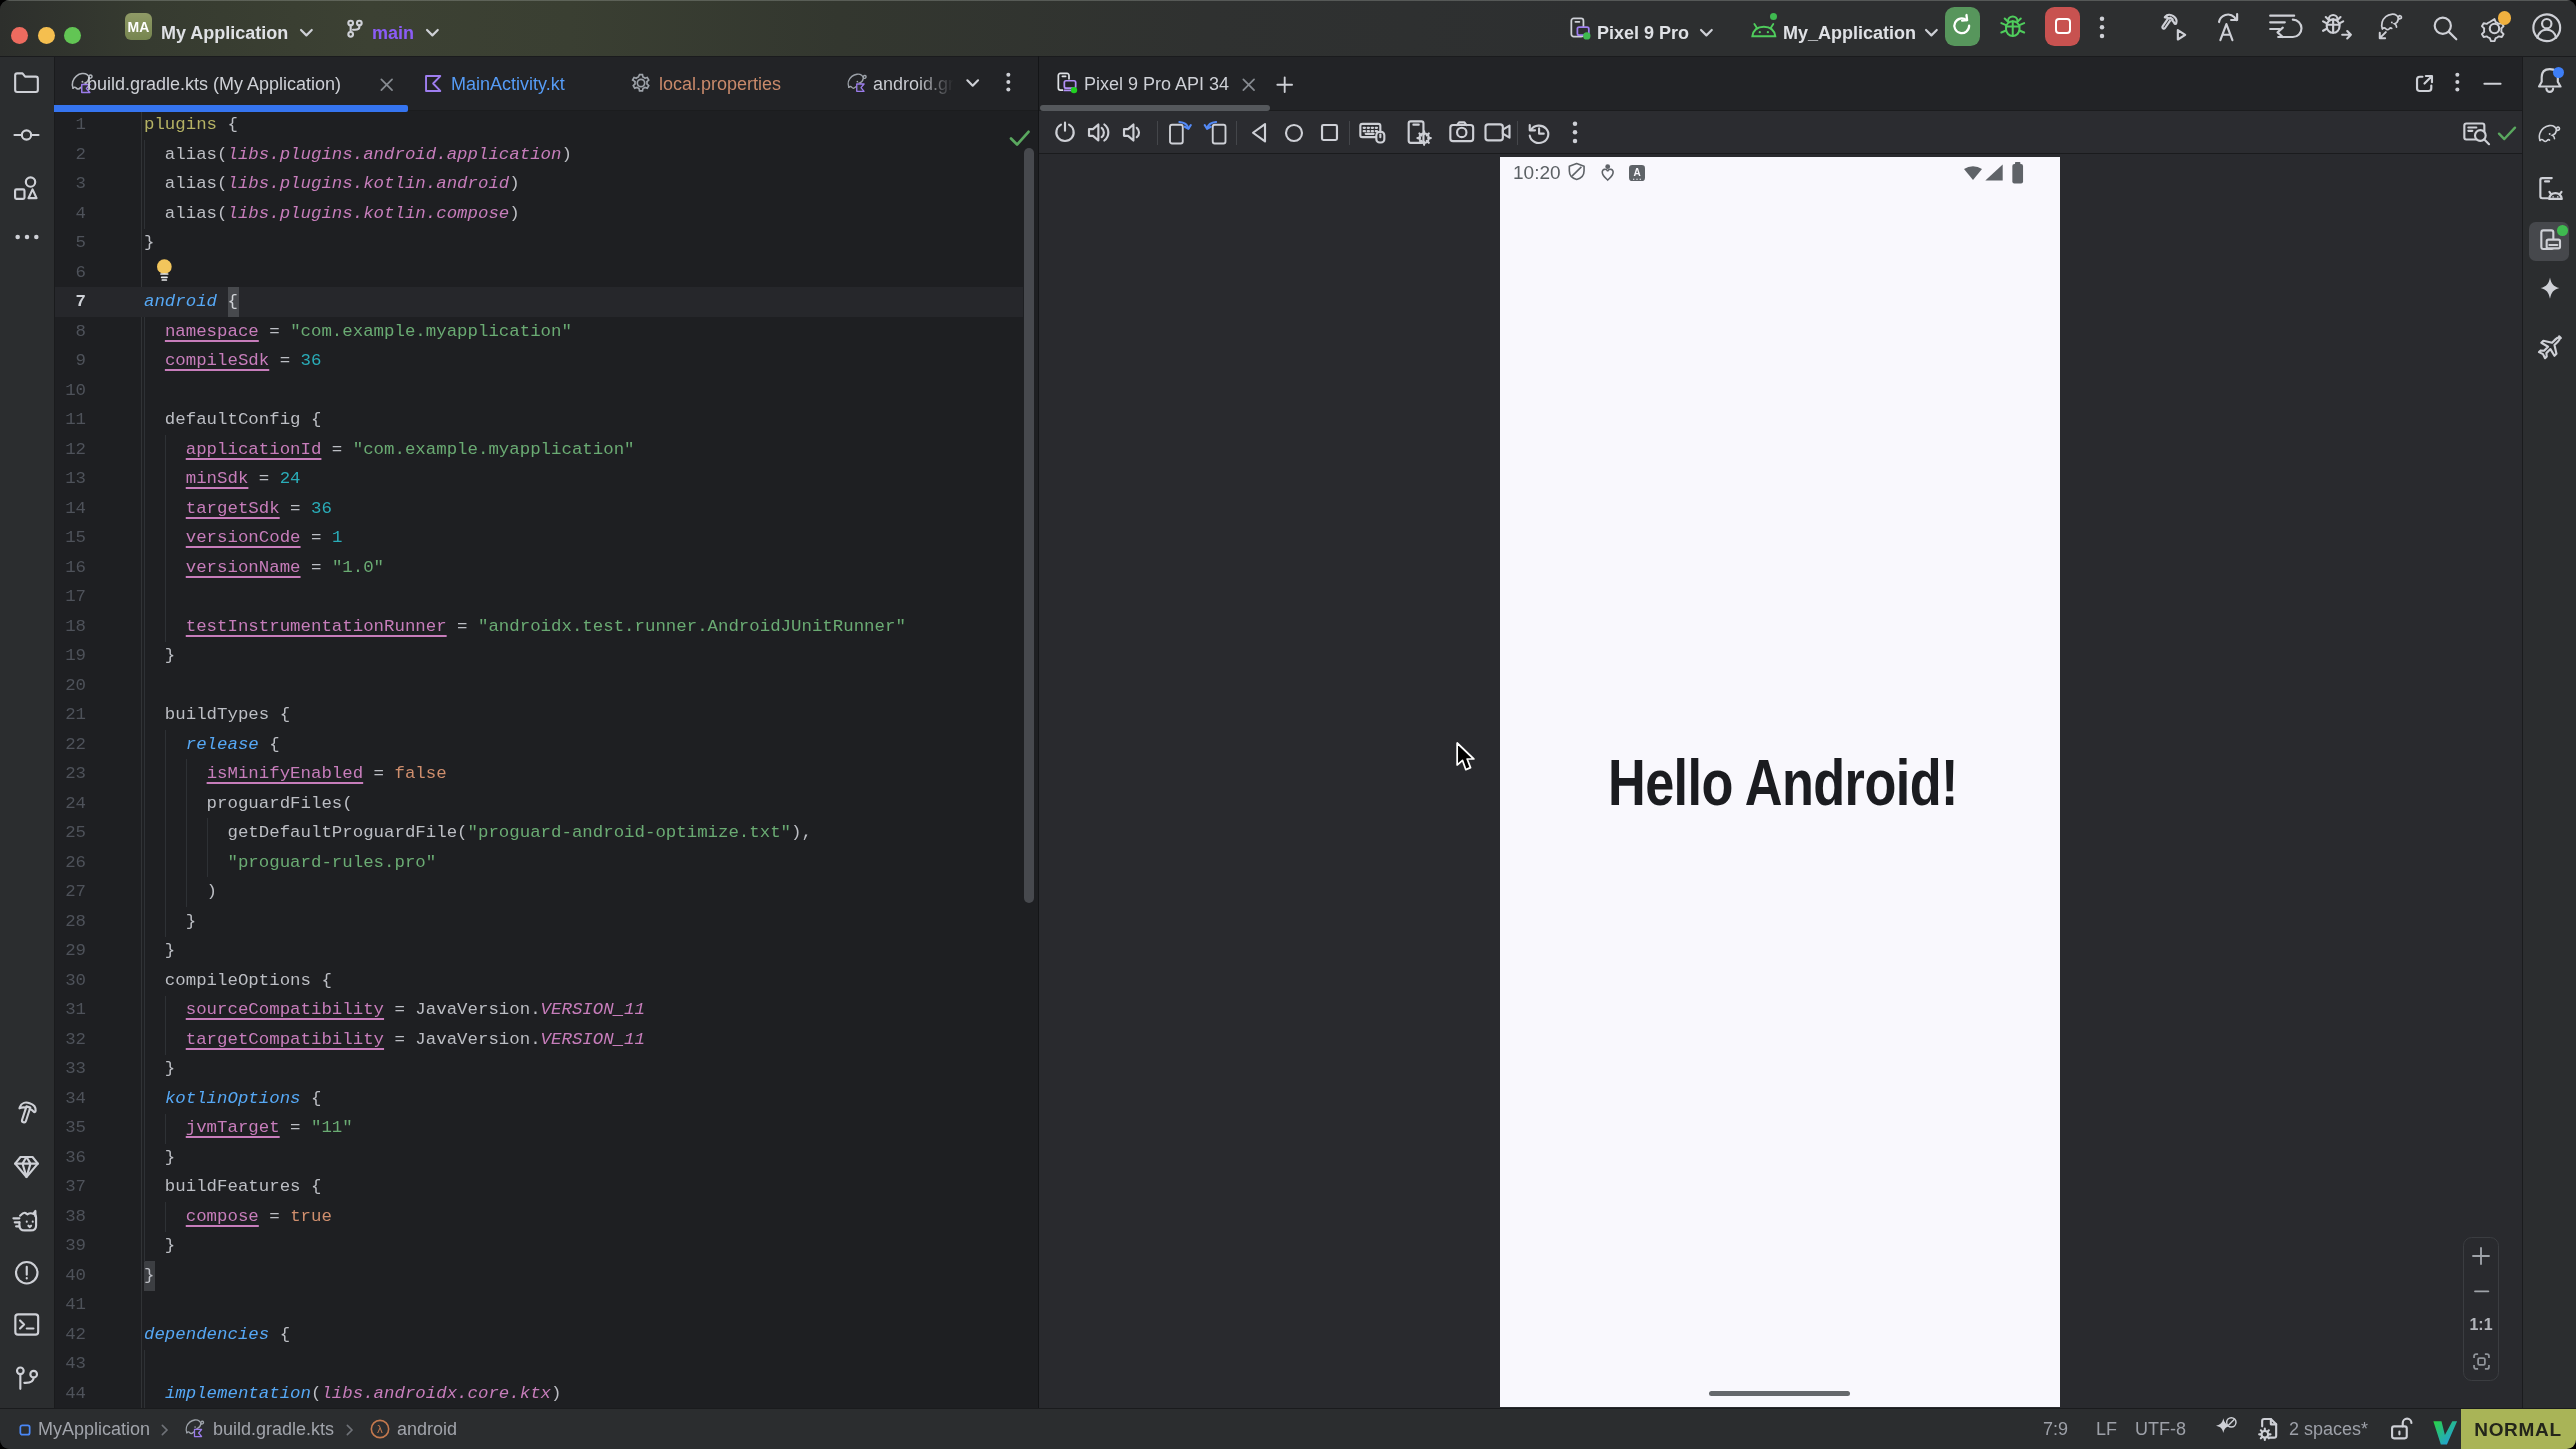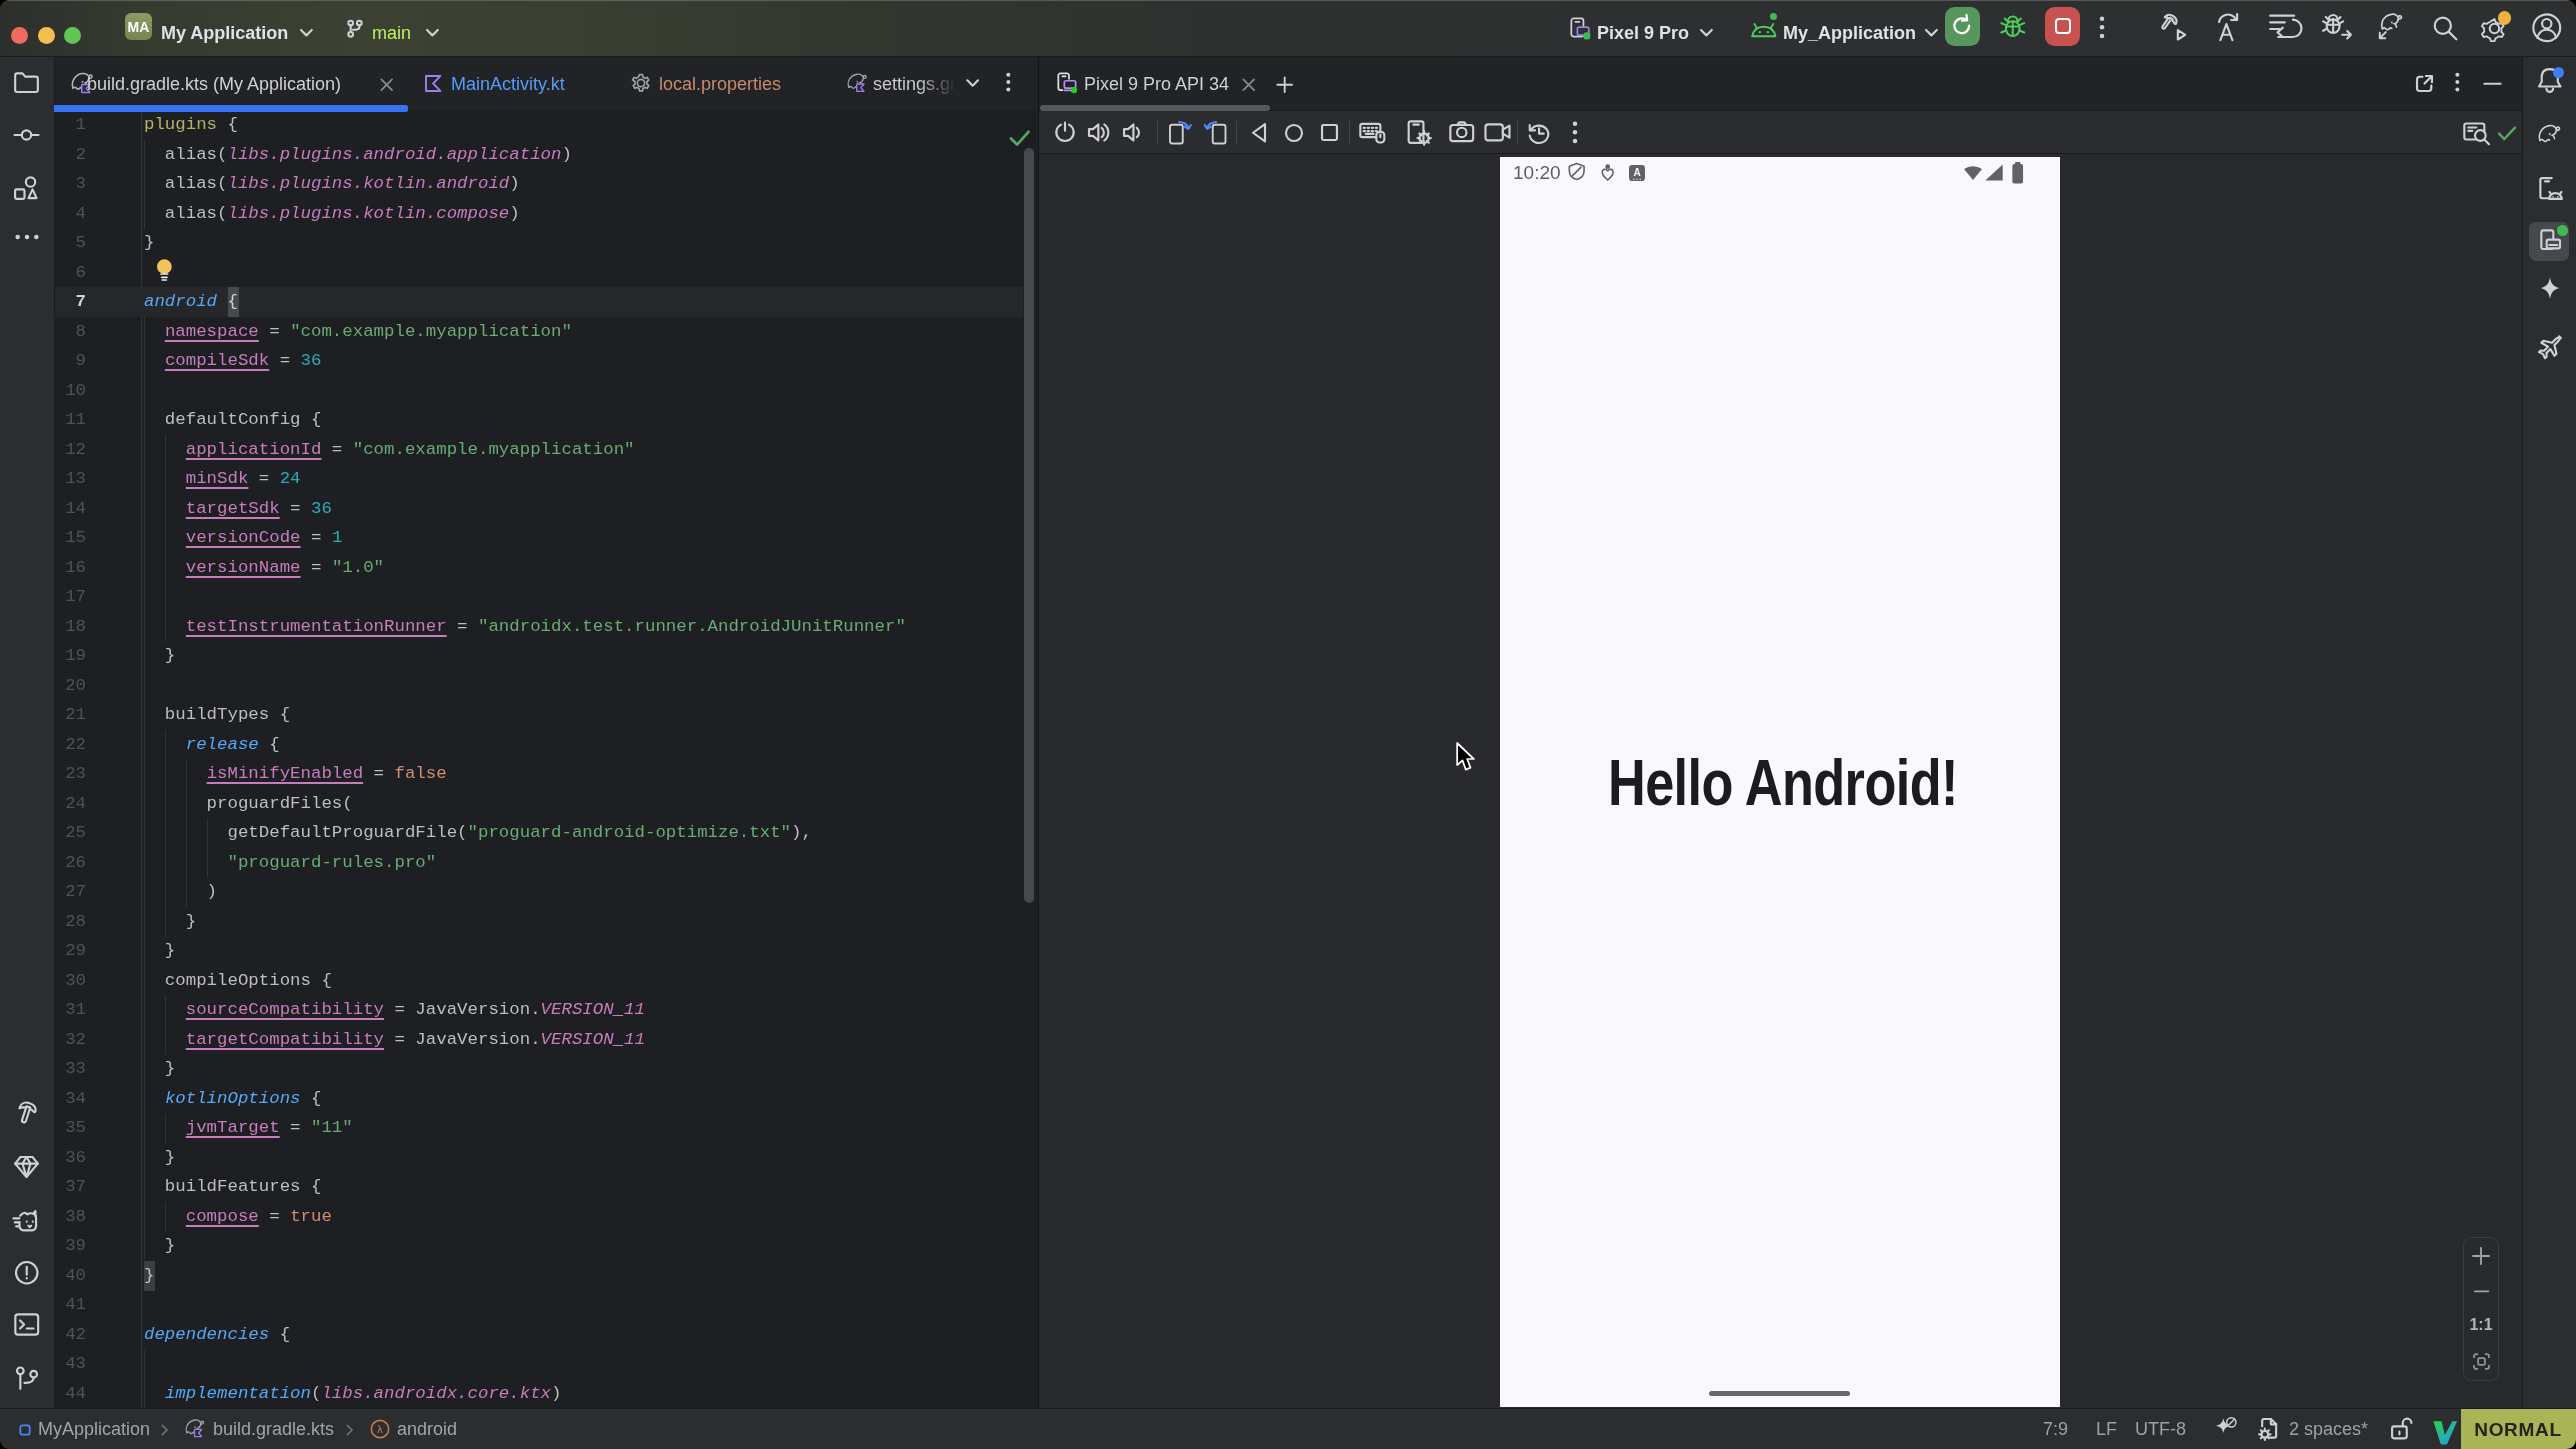--- a/index.html
+++ b/index.html
@@ -38,21 +38,21 @@
       <path class="ic" d="M3,3 L11,11 L19,3"></path>
     </svg>
 <svg class="abs" style="left:347px;top:20px;" width="16" height="17.4" viewBox="0 0 24 26">
       <g class="ic" stroke-width="2.8">
         <circle cx="5.5" cy="4.5" r="3.5"></circle>
         <circle cx="18.5" cy="4.5" r="3.5"></circle>
         <circle cx="5.5" cy="21.5" r="3.5"></circle>
         <path d="M5.5,8 V18 M18.5,8 v2.5 c0,3.5 -3.5,4 -6.5,4 h-3"></path>
       </g>
     </svg>
-<div class="abs" style="left:372px;top:23px;font-size:18px;color:#bef264;font-weight:400;white-space:pre;">main</div>
+<div class="abs" style="left:372px;top:23px;font-size:18px;color:#8b5cf6;font-weight:700;white-space:pre;">main</div>
 <svg class="abs" style="left:425px;top:28px;" width="14.8" height="9.4" viewBox="0 0 22 14">
       <path class="ic" d="M3,3 L11,11 L19,3"></path>
     </svg>
 <svg class="abs" style="left:1570px;top:17.4px;" width="21.5" height="23" viewBox="0 0 32 34">
       <g>
         <rect x="2" y="2" width="18" height="27" rx="3.5" fill="none" stroke="#ced0d6" stroke-width="2.6"></rect>
         <path d="M8,7 h6" stroke="#ced0d6" stroke-width="2.6" stroke-linecap="round"></path>
         <rect x="11" y="15" width="17" height="12" rx="2.5" fill="#2d2f30" stroke="#9f7ef0" stroke-width="2.6"></rect>
         <circle cx="25" cy="28" r="5.5" fill="#3fba50"></circle>
       </g>
@@ -191,21 +191,21 @@
 <svg class="abs" style="left:847px;top:72px;" width="19.5" height="21" viewBox="0 0 32 34">
       <g stroke="#9da2a9" stroke-width="2.3" fill="none" stroke-linecap="round">
         <path d="M3,25 C0.5,19 2.5,11.5 8,7 C13,3 20,2 24,5 c2,1.5 3,3.5 3,5"></path>
         <path d="M27,10 c2.5,0.8 4.5,-0.5 4.3,-2.6 c-0.2,-2 -3,-2.6 -4.1,-0.8 c-0.6,1 -0.5,2.2 -0.2,3.4 z"></path>
         <path d="M26.5,11 c-0.5,3.5 -2.5,5.5 -5.5,6.5 c2,1 3,2.8 3,5"></path>
         <path d="M3,25 q2.4,-2.8 5,0 q2.6,2.8 5.2,0 q1.8,-2 3.6,-0.6"></path>
         <circle cx="17" cy="15.5" r="1.4" fill="#9da2a9" stroke="none"></circle>
       </g>
       <path d="M16,19.5 h12 l-5,6 L28,31.5 H16 z" fill="#2b2d30" stroke="#9b7bea" stroke-width="2.2" stroke-linejoin="round"></path>
     </svg>
-<div class="abs" style="left:873px;top:74px;font-size:18px;color:#b7bac0;font-weight:400;white-space:pre;"><span style="background:linear-gradient(90deg,#ced0d6 55%,rgba(206,208,214,0) 100%);-webkit-background-clip:text;background-clip:text;color:transparent">settings.gr</span></div>
+<div class="abs" style="left:873px;top:74px;font-size:18px;color:#b7bac0;font-weight:400;white-space:pre;"><span style="background:linear-gradient(90deg,#ced0d6 55%,rgba(206,208,214,0) 100%);-webkit-background-clip:text;background-clip:text;color:transparent">android.gr</span></div>
 <svg class="abs" style="left:966px;top:79px;" width="13.4" height="8.7" viewBox="0 0 20 13">
       <path class="ic" d="M2,2 L10,10 L18,2"></path>
     </svg>
 <svg class="abs" style="left:1005px;top:72px;" width="6.7" height="21.5" viewBox="0 0 10 32">
       <g fill="#ced0d6">
         <circle cx="5" cy="4" r="3"></circle>
         <circle cx="5" cy="15" r="3"></circle>
         <circle cx="5" cy="26" r="3"></circle>
       </g>
     </svg>

